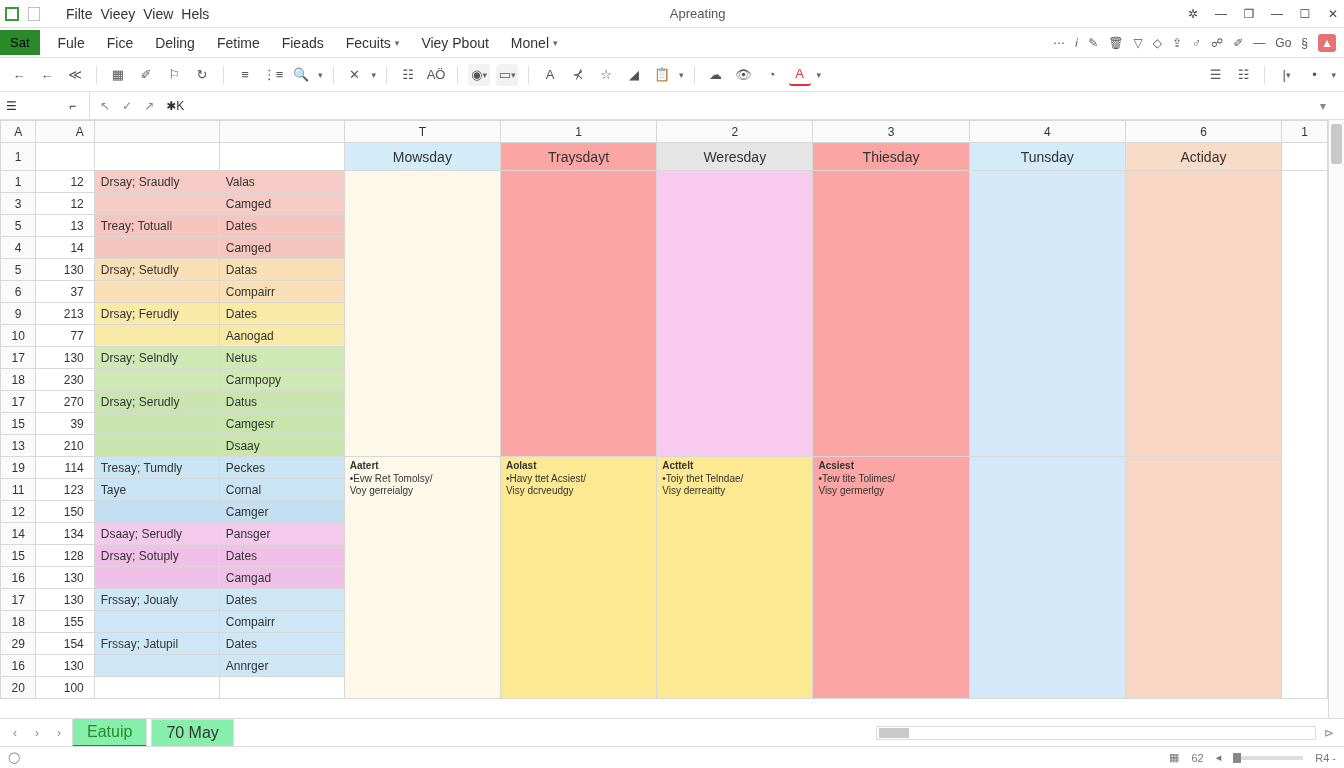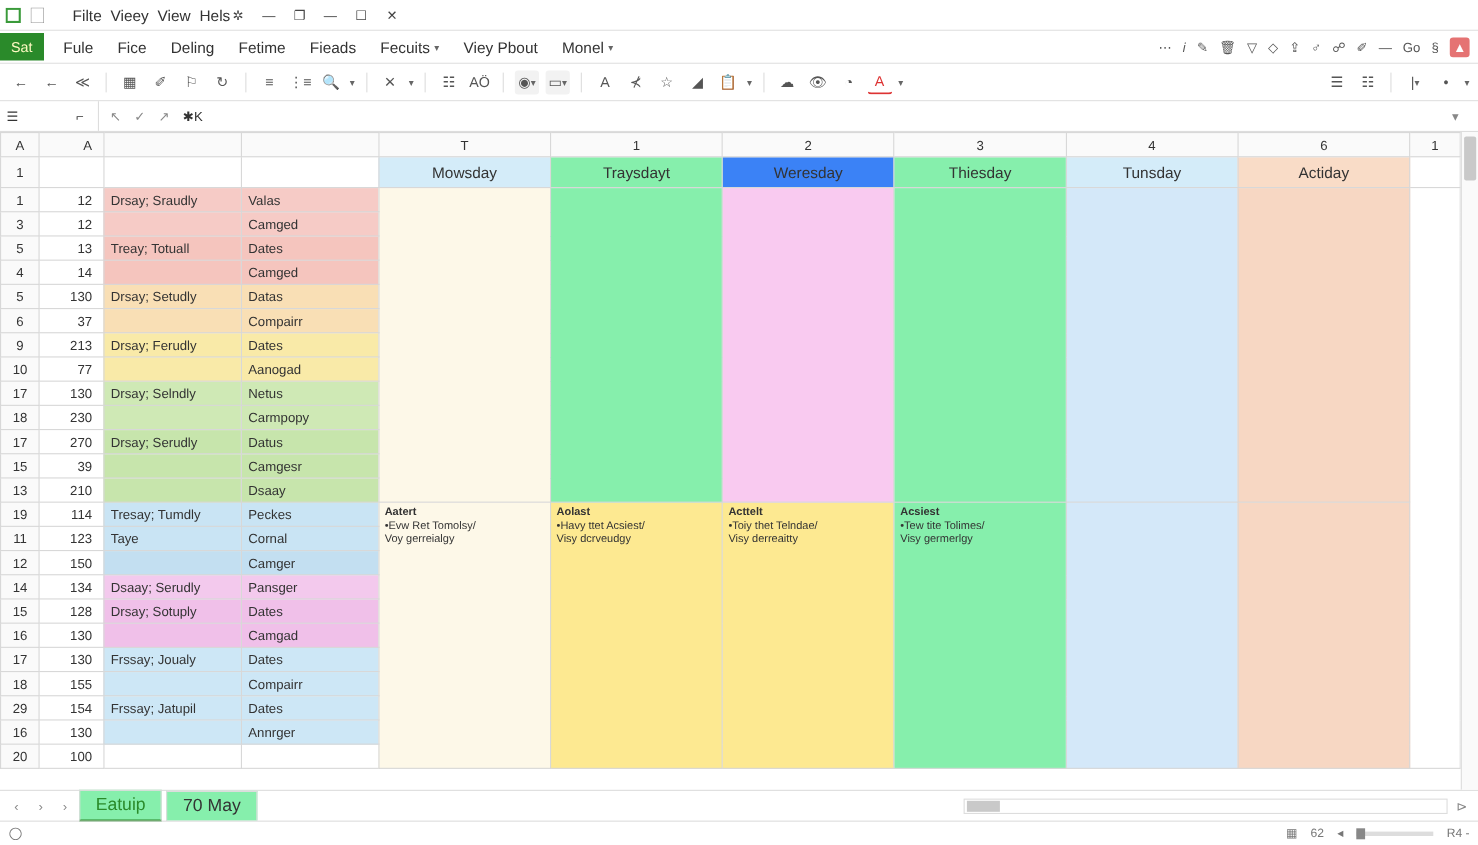--- a/index.html
+++ b/index.html
@@ -6,21 +6,21 @@
 body{width:1344px;height:768px;overflow:hidden;background:#fff;font-size:12px;color:#333;display:flex;flex-direction:column}
 .titlebar{height:28px;display:flex;align-items:center;border-bottom:1px solid #e0e0e0;padding:0 4px}
 .titlebar .left{display:flex;gap:6px;align-items:center}
 .titlebar .ico{width:16px;height:16px;display:inline-flex;align-items:center;justify-content:center}
 .titlebar .menu{display:flex;gap:8px;margin-left:18px;font-size:14px}
 .titlebar .center{flex:1;text-align:center;font-size:13px;color:#555}
 .titlebar .right{display:flex;gap:14px;align-items:center}
 .win-btn{width:14px;height:14px;display:inline-flex;align-items:center;justify-content:center;color:#444}
 
 .ribbon{height:30px;display:flex;align-items:center;border-bottom:1px solid #e0e0e0}
-.ribbon .sat{background:#2a8a2a;color:#fef9c3;padding:5px 10px;font-size:13px;font-weight:500}
+.ribbon .sat{background:#2a8a2a;color:#000000;padding:5px 10px;font-size:13px;font-weight:500}
 .ribbon .items{display:flex;gap:22px;margin-left:18px;font-size:14px}
 .ribbon .items span{display:inline-flex;align-items:center;gap:4px}
 .ribbon .r-right{margin-left:auto;display:flex;gap:10px;align-items:center;padding-right:8px;color:#555}
 .chev{font-size:9px;color:#666}
 
 .toolbar{height:34px;display:flex;align-items:center;border-bottom:1px solid #e0e0e0;padding:0 8px;gap:6px;color:#555}
 .toolbar .sep{width:1px;height:18px;background:#ddd;margin:0 4px}
 .toolbar .btn{width:22px;height:22px;display:inline-flex;align-items:center;justify-content:center;font-size:13px;border-radius:3px}
 .toolbar .btn.boxed{background:#f2f2f2}
 .toolbar .spacer{flex:1}
@@ -35,22 +35,22 @@
 .grid{flex:1;overflow:hidden;position:relative}
 table{border-collapse:collapse;width:100%}
 th,td{border:1px solid #d8d8d8;font-size:12px;padding:0;height:20px;text-align:left;vertical-align:middle}
 th{background:#fafafa;font-weight:normal;text-align:center;height:22px}
 .rowh{width:34px;text-align:center;background:#fafafa}
 .colA{width:56px;text-align:right;padding-right:10px}
 .colB{width:120px;padding-left:6px}
 .colC{width:120px;padding-left:6px}
 .dayc{text-align:center;font-size:14px;font-weight:500;height:28px}
 .c-lblue{background:#d4ecf9}
-.c-lyel{background:#86efac}
-.c-lorn{background:#3b82f6}
+.c-lyel{background:#fca5a5}
+.c-lorn{background:#e5e5e5}
 .c-lpeach{background:#f9dcc7}
 .c-pink{background:#f9caf0}
 .c-blue2{background:#d4e8f9}
 .c-cream{background:#fdf8e8}
 .c-yelb{background:#fde991}
 .c-peach2{background:#f7d7c3}
 .c-red1{background:#f6cbc6}
 .c-red2{background:#f5c5be}
 .c-orn2{background:#f9dfb5}
 .c-yel2{background:#f9eaa8}
@@ -96,20 +96,21 @@
           <rect width="12" height="14" fill="none" stroke="#888"></rect>
         </svg>
       </span>
     <div class="menu">
       <span>Filte</span>
       <span>Vieey</span>
       <span>View</span>
       <span>Hels</span>
     </div>
   </div>
+  <div class="center">Apreating</div>
   <div class="right">
     <span class="win-btn">✲</span>
     <span class="win-btn">—</span>
     <span class="win-btn">❐</span>
     <span class="win-btn">—</span>
     <span class="win-btn">☐</span>
     <span class="win-btn">✕</span>
   </div>
 </div>
 

